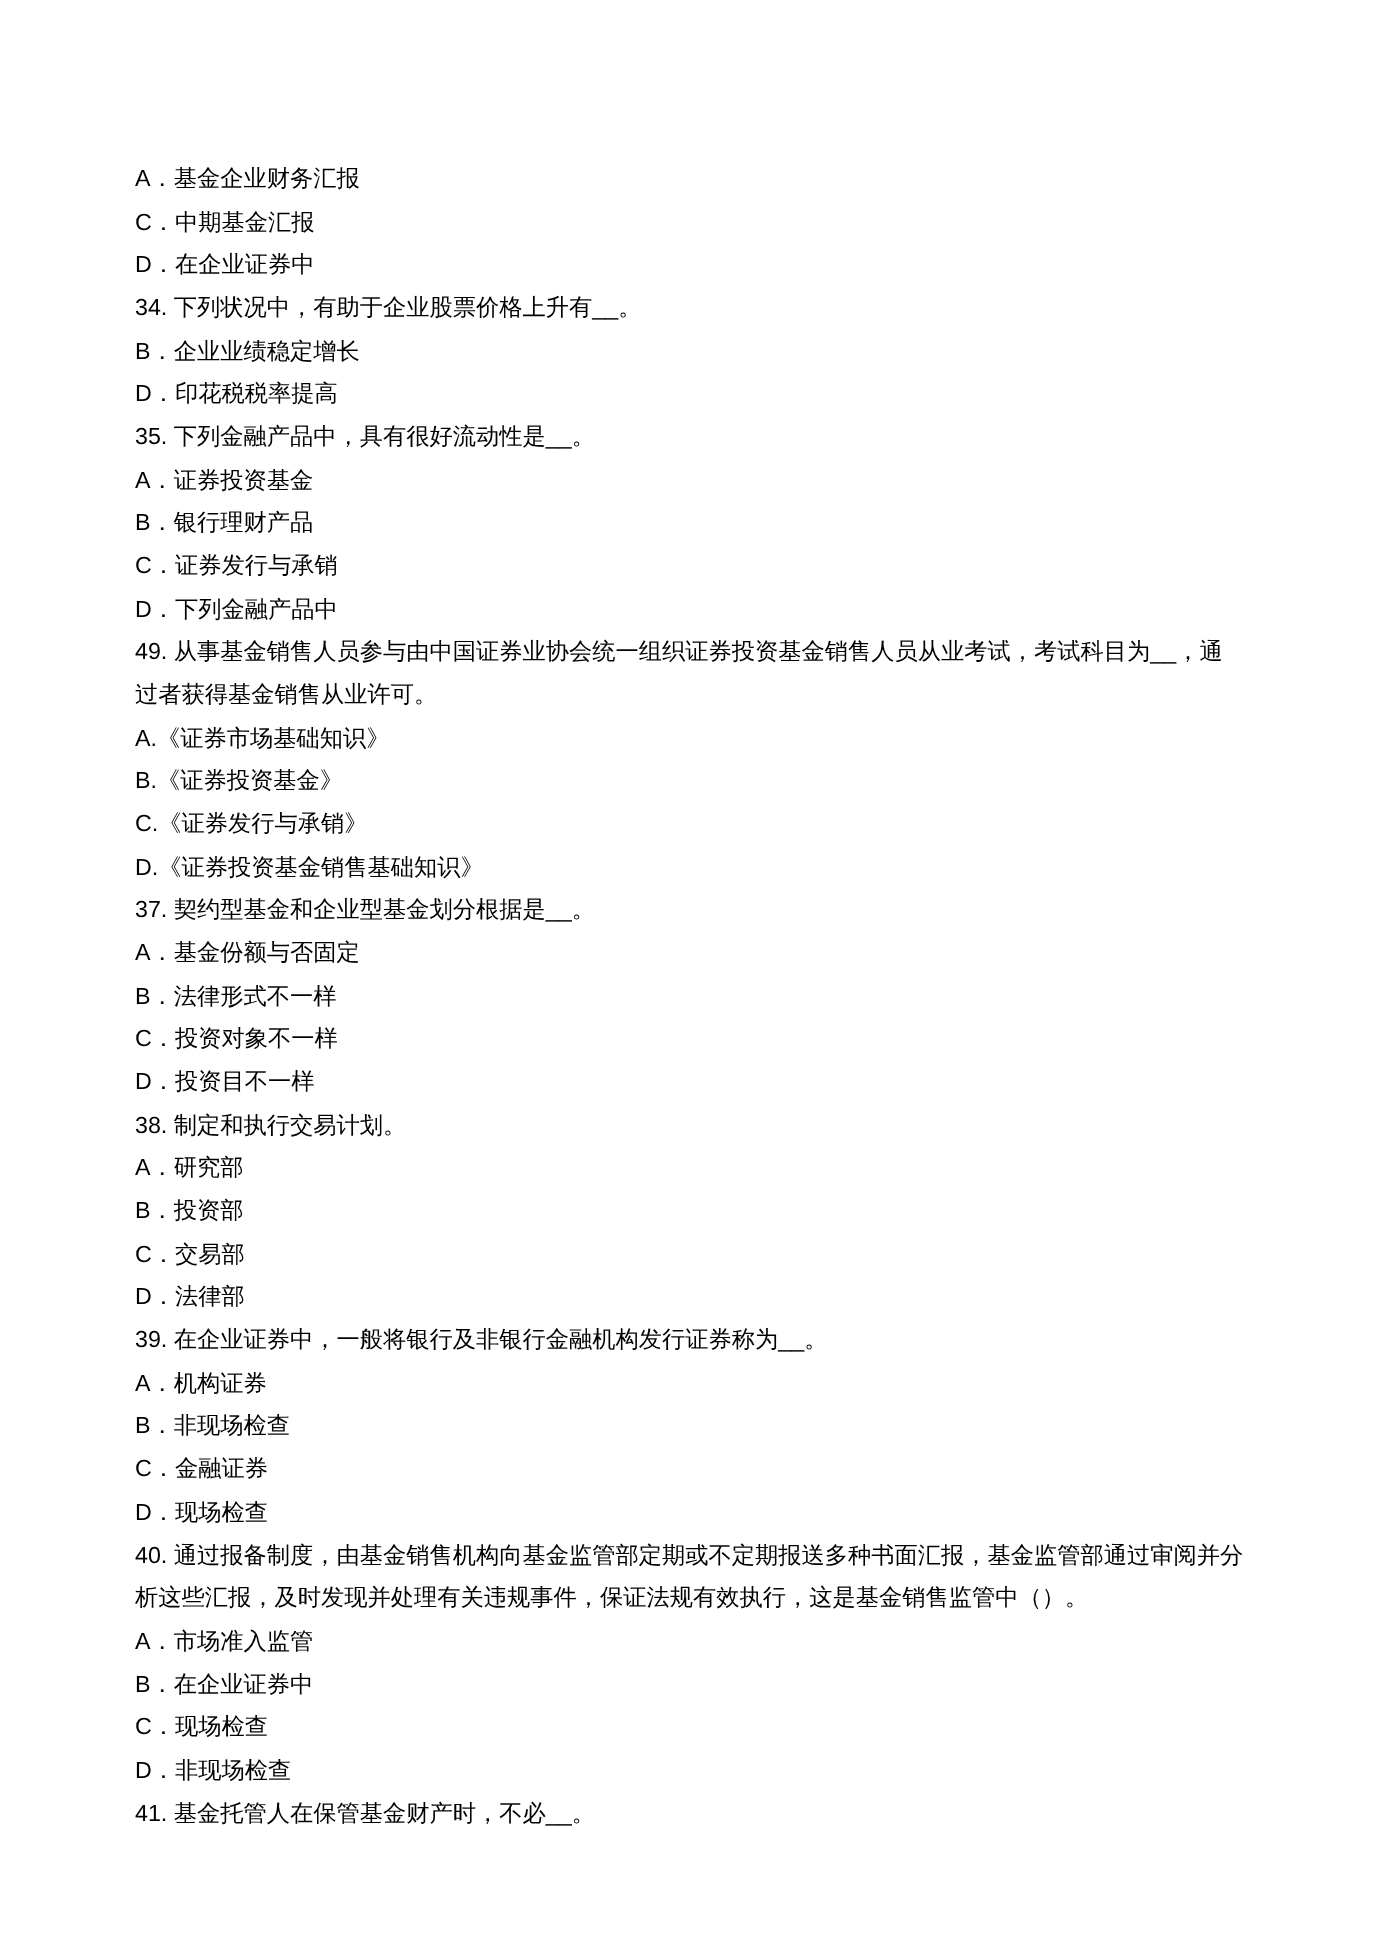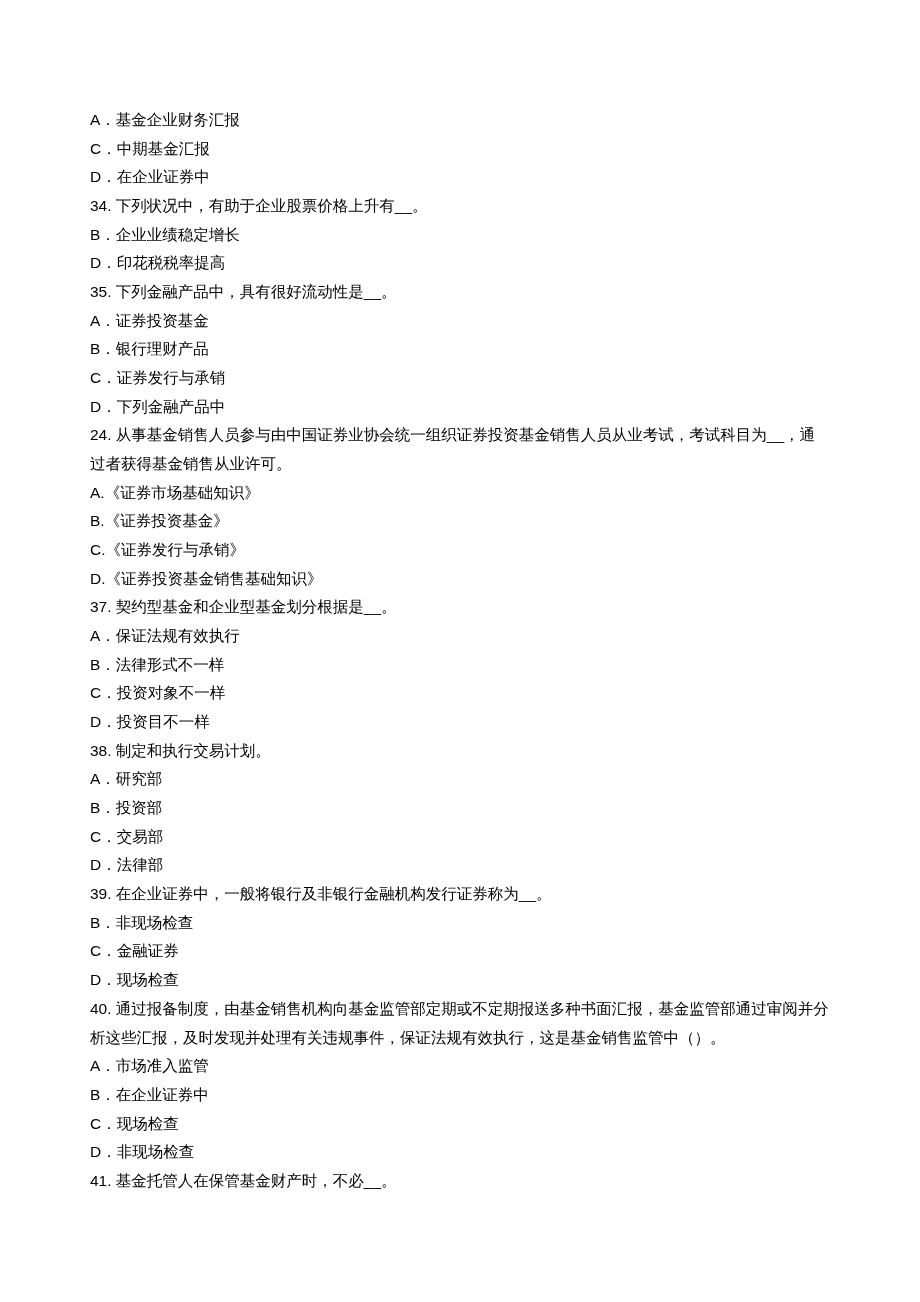--- a/index.html
+++ b/index.html
@@ -19,39 +19,40 @@
   <div class="line">34. 下列状况中，有助于企业股票价格上升有__。</div>
   <div class="line">B．企业业绩稳定增长</div>
   <div class="line">D．印花税税率提高</div>
 
   <div class="line">35. 下列金融产品中，具有很好流动性是__。</div>
   <div class="line">A．证券投资基金</div>
   <div class="line">B．银行理财产品</div>
   <div class="line">C．证券发行与承销</div>
   <div class="line">D．下列金融产品中</div>
 
-  <div class="line">24. 从事基金销售人员参与由中国证券业协会统一组织证券投资基金销售人员从业考试，考试科目为__，通过者获得基金销售从业许可。</div>
+  <div class="line">49. 从事基金销售人员参与由中国证券业协会统一组织证券投资基金销售人员从业考试，考试科目为__，通过者获得基金销售从业许可。</div>
   <div class="line">A.《证券市场基础知识》</div>
   <div class="line">B.《证券投资基金》</div>
   <div class="line">C.《证券发行与承销》</div>
   <div class="line">D.《证券投资基金销售基础知识》</div>
 
   <div class="line">37. 契约型基金和企业型基金划分根据是__。</div>
-  <div class="line">A．保证法规有效执行</div>
+  <div class="line">A．基金份额与否固定</div>
   <div class="line">B．法律形式不一样</div>
   <div class="line">C．投资对象不一样</div>
   <div class="line">D．投资目不一样</div>
 
   <div class="line">38. 制定和执行交易计划。</div>
   <div class="line">A．研究部</div>
   <div class="line">B．投资部</div>
   <div class="line">C．交易部</div>
   <div class="line">D．法律部</div>
 
   <div class="line">39. 在企业证券中，一般将银行及非银行金融机构发行证券称为__。</div>
+  <div class="line">A．机构证券</div>
   <div class="line">B．非现场检查</div>
   <div class="line">C．金融证券</div>
   <div class="line">D．现场检查</div>
 
   <div class="line">40. 通过报备制度，由基金销售机构向基金监管部定期或不定期报送多种书面汇报，基金监管部通过审阅并分析这些汇报，及时发现并处理有关违规事件，保证法规有效执行，这是基金销售监管中（）。</div>
   <div class="line">A．市场准入监管</div>
   <div class="line">B．在企业证券中</div>
   <div class="line">C．现场检查</div>
   <div class="line">D．非现场检查</div>
 

